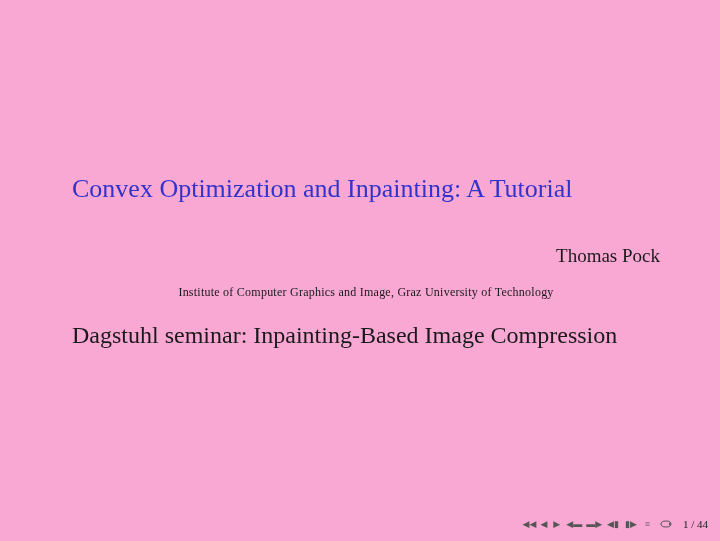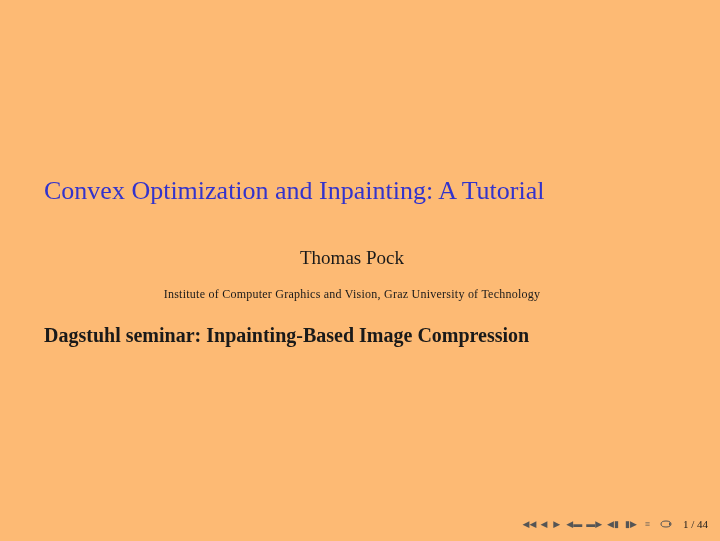--- a/index.html
+++ b/index.html
@@ -13,45 +13,45 @@
       height: 541px;
       background: #ffffff;
       font-family: 'Computer Modern', 'Latin Modern', Georgia, 'Times New Roman', serif;
       overflow: hidden;
       position: relative;
     }
 
     .slide-container {
       width: 720px;
       height: 541px;
-      background: #fdba74;
+      background: #f9a8d4;
       display: flex;
       flex-direction: column;
       align-items: center;
       justify-content: center;
-      padding: 40px 60px 60px 44px;
+      padding: 40px 60px 60px 72px;
       position: relative;
     }
 
     .title-section {
       width: 100%;
       text-align: left;
       margin-bottom: 40px;
     }
 
     .slide-title {
       font-size: 26px;
       color: #3333cc;
       font-weight: normal;
       line-height: 1.3;
     }
 
     .author-section {
       width: 100%;
-      text-align: center;
+      text-align: right;
       margin-bottom: 18px;
     }
 
     .author-name {
       font-size: 19px;
       color: #1a1a1a;
       font-weight: normal;
     }
 
     .institute-section {
@@ -66,23 +66,23 @@
       font-weight: normal;
       letter-spacing: 0.02em;
     }
 
     .seminar-section {
       width: 100%;
       text-align: left;
     }
 
     .seminar-text {
-      font-size: 20px;
+      font-size: 24px;
       color: #1a1a1a;
-      font-weight: bold;
+      font-weight: normal;
     }
 
     .footer {
       position: absolute;
       bottom: 8px;
       right: 12px;
       display: flex;
       align-items: center;
       gap: 8px;
     }
@@ -112,21 +112,21 @@
 
   <div class="title-section">
     <h1 class="slide-title">Convex Optimization and Inpainting:  A Tutorial</h1>
   </div>
 
   <div class="author-section">
     <p class="author-name">Thomas Pock</p>
   </div>
 
   <div class="institute-section">
-    <p class="institute-text">Institute of Computer Graphics and Vision, Graz University of Technology</p>
+    <p class="institute-text">Institute of Computer Graphics and Image, Graz University of Technology</p>
   </div>
 
   <div class="seminar-section">
     <p class="seminar-text">Dagstuhl seminar:  Inpainting-Based Image Compression</p>
   </div>
 
   <div class="footer">
     <div class="nav-toolbar">
 
       <span class="beamer-nav-btn">◀◀</span>

